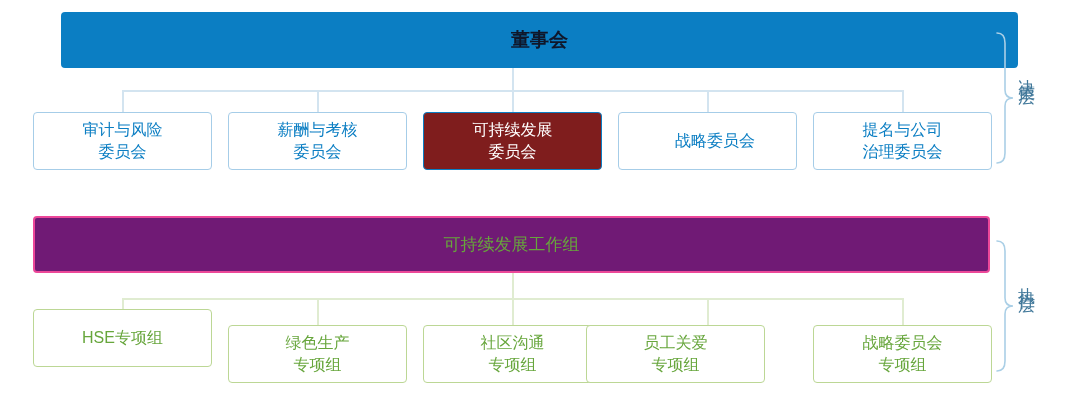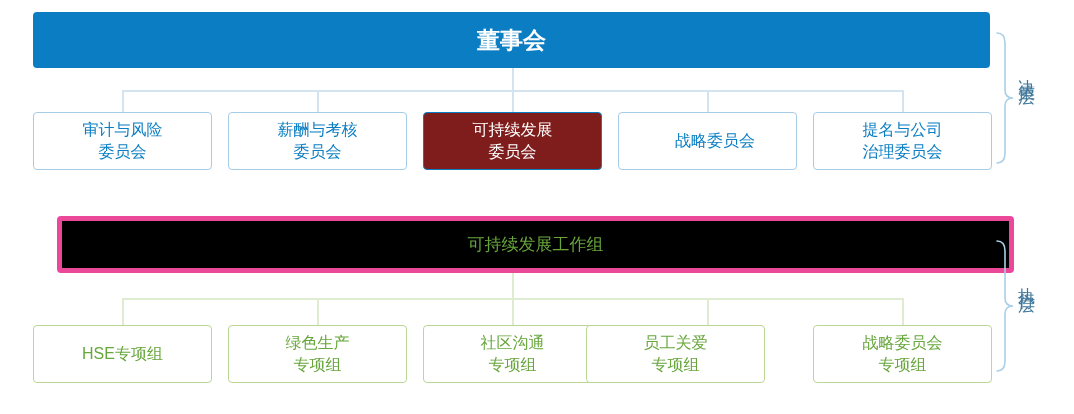--- a/index.html
+++ b/index.html
@@ -1,23 +1,23 @@
 <!DOCTYPE html>
 <html><head>
 <meta charset="utf-8">
 <style>
   html,body{margin:0;padding:0;background:#ffffff;}
   body{font-family:"Liberation Sans","DejaVu Sans",sans-serif;}
   .canvas{position:relative;width:1074px;height:414px;background:#ffffff;overflow:hidden;}
 
   .bar{position:absolute;left:33px;width:957px;height:56px;border-radius:4px;
        display:flex;align-items:center;justify-content:center;box-sizing:border-box;}
-  .bar.root{top:12px;background:#0b7ec3;color:#ffffff;font-weight:bold;font-size:23px;}
-  .bar.work{top:216px;height:57px;background:#000000;border:5px solid #ec4899;
-            color:#67a63c;font-size:17px;margin-left:24px;}
+  .bar.root{top:12px;background:#0b7ec3;color:#0f172a;font-weight:bold;font-size:19px;margin-left:28px;}
+  .bar.work{top:216px;height:57px;background:#701a75;border:2px solid #ec4899;
+            color:#67a63c;font-size:17px;}
 
   .box{position:absolute;width:179px;height:58px;border-radius:4px;background:#ffffff;
        display:flex;flex-direction:column;justify-content:center;align-items:center;
        font-size:16px;line-height:1.35;box-sizing:border-box;text-align:center;}
   .blue-box{border:1px solid #a6cde8;color:#0b7ec3;}
   .blue-box.active{background:#7f1d1d;border-color:#0b7ec3;color:#ffffff;}
   .green-box{border:1px solid #bcd795;color:#67a63c;}
   .box span:empty{display:none;}
 
   .vline,.hline{position:absolute;}
@@ -73,21 +73,21 @@
   </div>
 
   <div class="vline green" style="left:512px;top:273px;height:26px;"></div>
   <div class="hline green" style="left:122px;top:298px;width:781px;"></div>
   <div class="vline green" style="left:122px;top:298px;height:27px;"></div>
   <div class="vline green" style="left:317px;top:298px;height:27px;"></div>
   <div class="vline green" style="left:512px;top:298px;height:27px;"></div>
   <div class="vline green" style="left:707px;top:298px;height:27px;"></div>
   <div class="vline green" style="left:902px;top:298px;height:27px;"></div>
 
-  <div class="box green-box" style="left:33px;top:325px;align-items:center;">
+  <div class="box green-box" style="left:33px;top:309px;align-items:center;">
     <span>HSE专项组</span>
 
   </div>
   <div class="box green-box" style="left:228px;top:325px;">
     <span>绿色生产</span>
     <span>专项组</span>
   </div>
   <div class="box green-box" style="left:423px;top:325px;">
     <span>社区沟通</span>
     <span>专项组</span>

